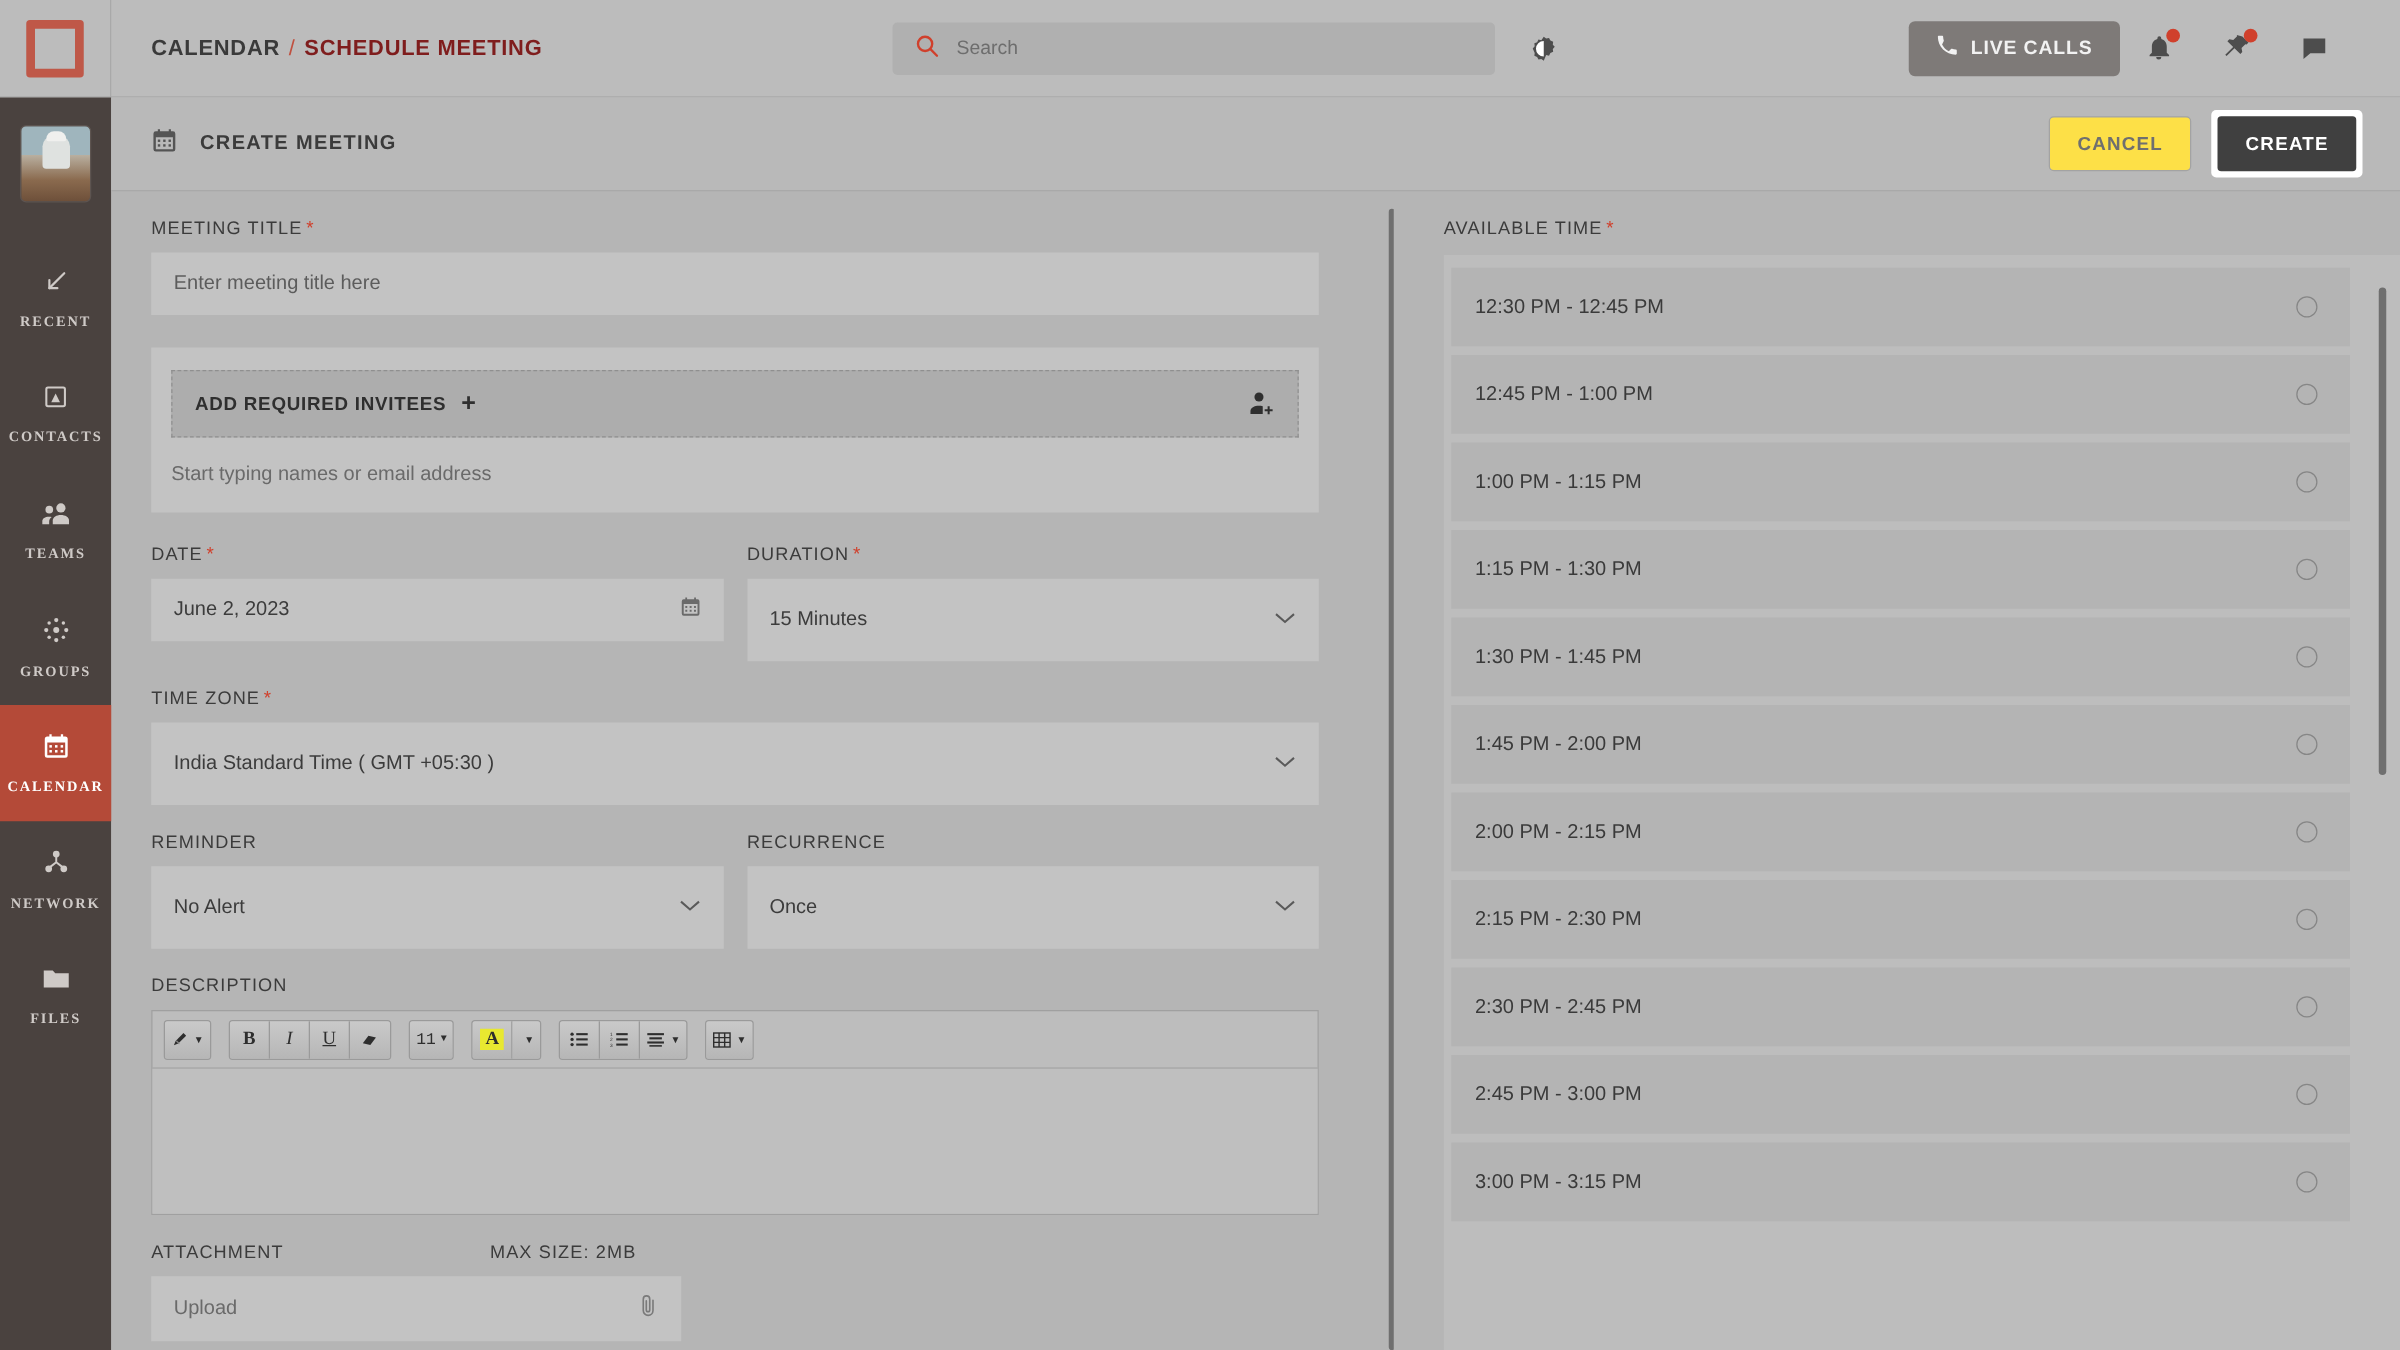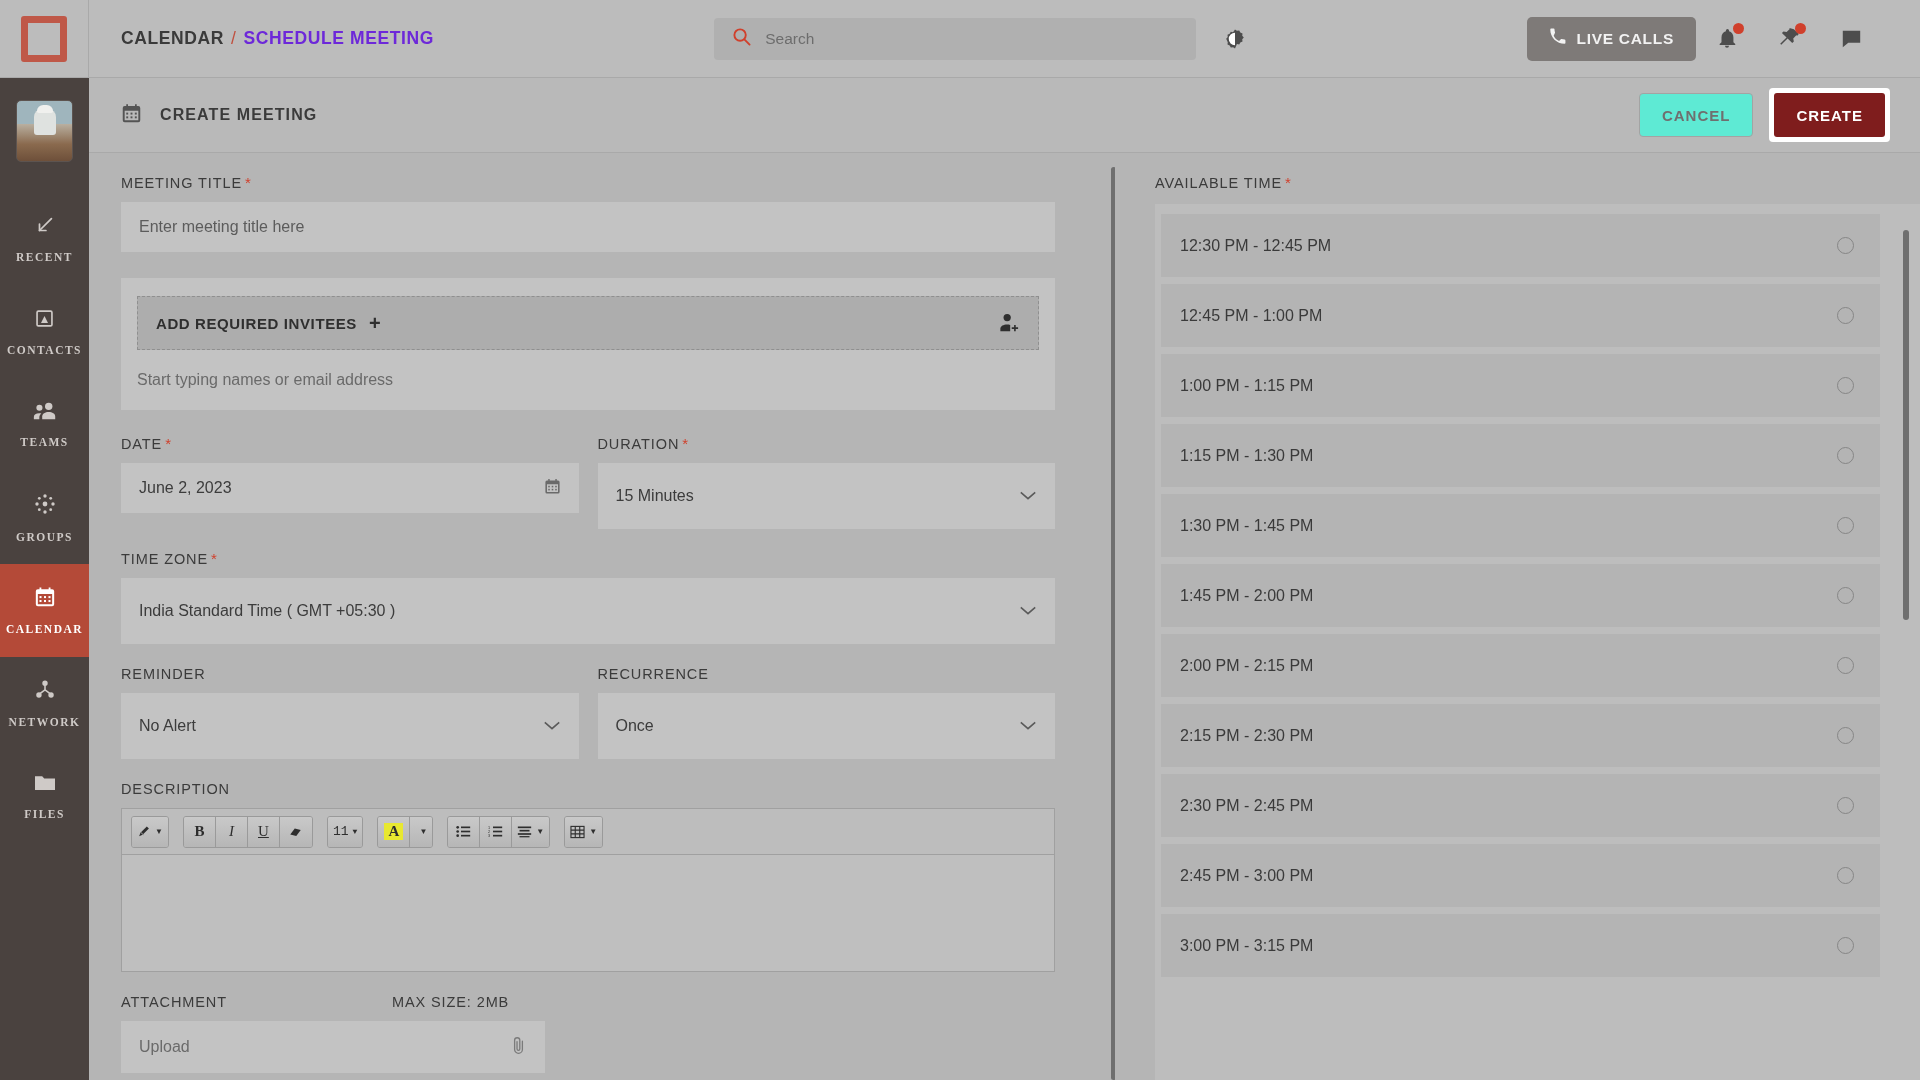--- a/index.html
+++ b/index.html
@@ -31,21 +31,21 @@
     filter: blur(0.3px);
     opacity: .92;
   }
   .crumbs {
     padding-left: 32px;
     font-size: 17.5px; font-weight: bold; letter-spacing: .6px;
     display: flex; gap: 7px; align-items: center; white-space: nowrap;
   }
   .crumb-root { color: #3a3a3a; }
   .crumb-sep { color: #c0503f; font-weight: normal; }
-  .crumb-current { color: #6d28d9; }
+  .crumb-current { color: #7f1d1d; }
 
   .search-wrap { flex: 1; display: flex; justify-content: center; align-items: center; }
   .search-box {
     width: 482px; height: 42px;
     background: #b0b0b0; border-radius: 4px;
     display: flex; align-items: center; gap: 14px;
     padding: 0 18px;
   }
   .search-box input {
     border: none; outline: none; background: transparent;
@@ -115,29 +115,29 @@
     border-bottom: 1px solid #a9a9a9;
     background: #b9b9b9;
   }
   .page-head-title {
     display: flex; align-items: center; gap: 18px;
     font-size: 16px; font-weight: bold; letter-spacing: 1.1px; color: #3b3b3b;
   }
   .head-actions { margin-left: auto; display: flex; align-items: center; gap: 16px; }
   .btn-cancel {
     min-width: 100px; height: 44px; padding: 0 22px;
-    background: #5eead4; color: #6f6f6f;
+    background: #fde047; color: #6f6f6f;
     border: 1px solid #a3a3a3; border-radius: 4px;
     font-size: 15px; font-weight: bold; letter-spacing: 1px; cursor: pointer;
     font-family: "Liberation Sans", sans-serif;
   }
   .btn-create-wrap { padding: 5px; background: #ffffff; border-radius: 4px; }
   .btn-create {
     min-width: 104px; height: 44px; padding: 0 22px;
-    background: #7f1d1d; color: #fff;
+    background: #404040; color: #fff;
     border: none; border-radius: 3px;
     font-size: 15px; font-weight: bold; letter-spacing: 1px; cursor: pointer;
     font-family: "Liberation Sans", sans-serif;
   }
 
   .panels { flex: 1; display: flex; min-height: 0; position: relative; }
 
   
   .form-panel {
     width: 1026px; flex: 0 0 1026px;

